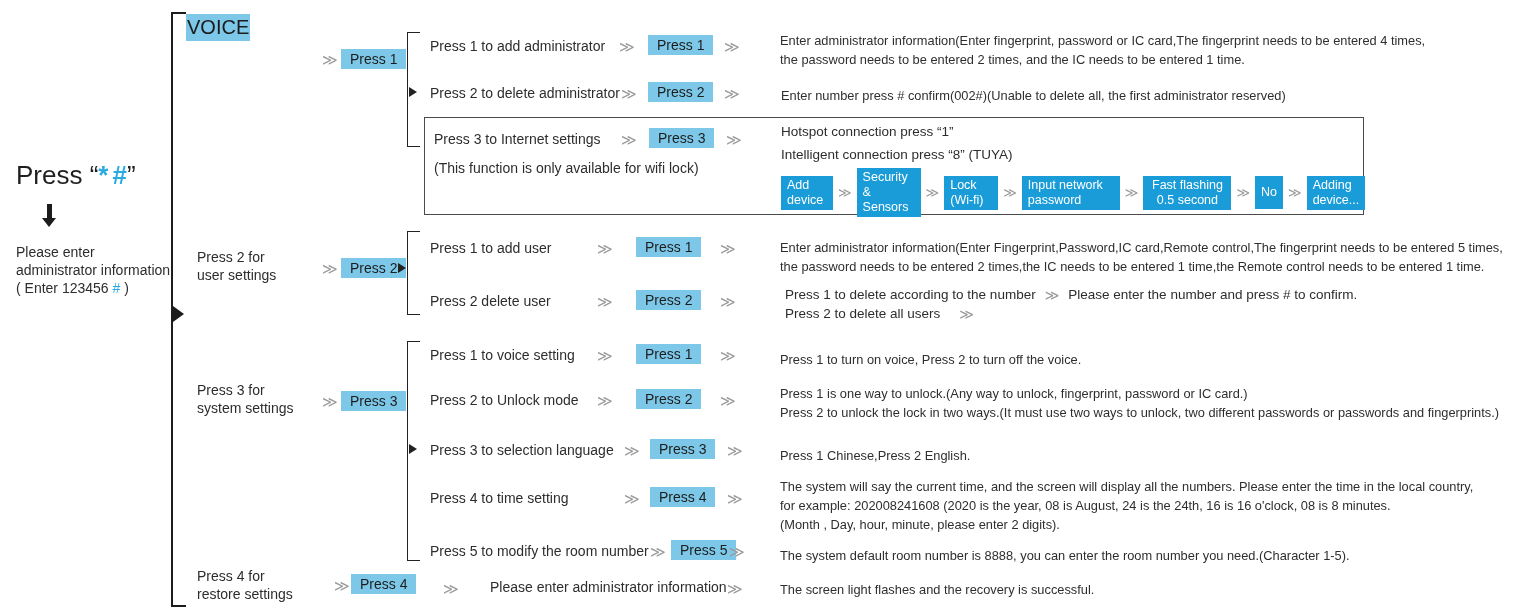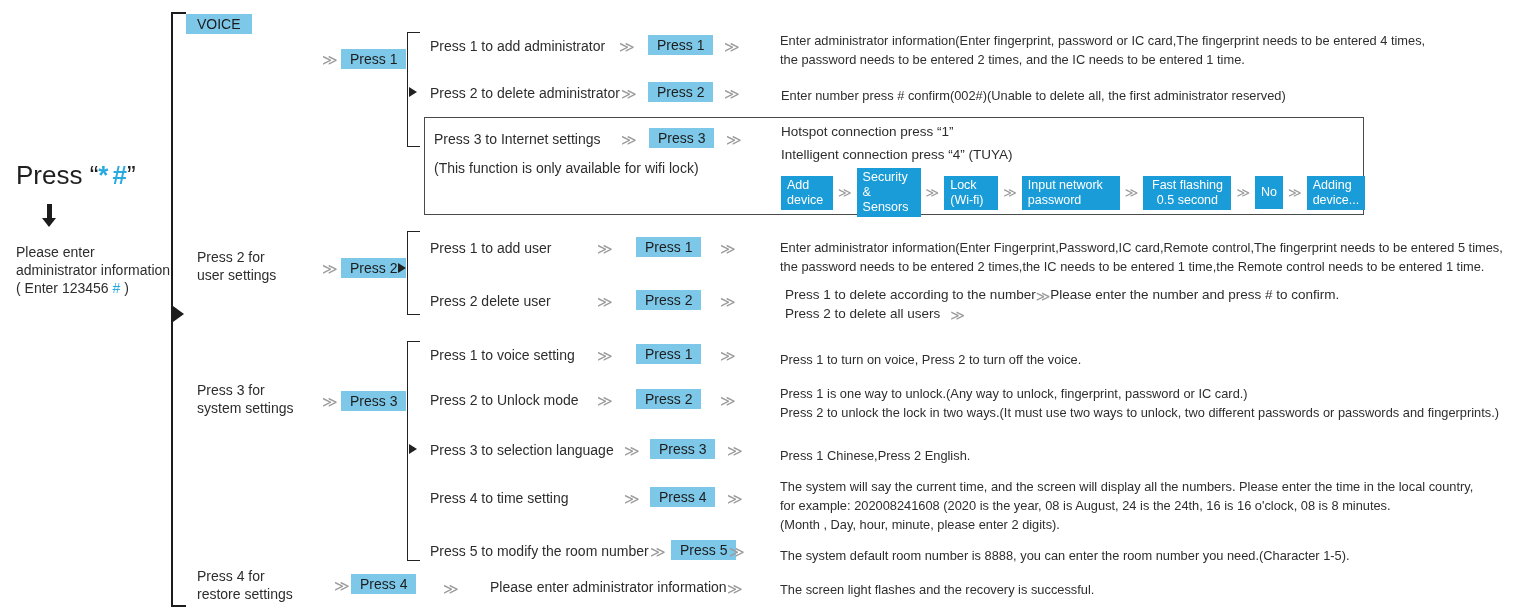--- a/index.html
+++ b/index.html
@@ -11,21 +11,21 @@
   .chev{font-size:15px;color:var(--chevron);line-height:1;}
   .chip{background:var(--light_blue);font-size:14px;padding:2px 9px;color:#1d1d1d;white-space:nowrap;}
   .bracket{border-left:1.6px solid #222;border-top:1.6px solid #222;border-bottom:1.6px solid #222;width:12px;}
   .tri-r{width:0;height:0;border-top:5px solid transparent;border-bottom:5px solid transparent;border-left:8px solid #222;}
   .box{border:1.5px solid #4a4a4a;}
   .flow{display:flex;align-items:center;gap:5px;}
   .fbtn{background:var(--dark_blue);color:#fff;font-size:12.5px;line-height:15px;padding:2px 6px;display:flex;align-items:center;min-height:33px;box-sizing:border-box;}
   .fbtn.center{justify-content:center;text-align:center;}
   .fchev{font-size:13px;color:var(--chevron);}
   .blue{color:var(--accent);font-weight:bold;}
-  .subline{display:flex;align-items:center;font-size:13.5px;white-space:nowrap;}
+  .subline{display:flex;align-items:flex-start;gap:9px;font-size:13.5px;white-space:nowrap;}
   .subline .chev{font-size:14px;position:relative;top:1px;}
 </style>
 </head>
 <body>
 
 <div id="canvas">
 
   <div class="abs" style="left:16px;top:160px;font-size:26px;color:#1f1f1f;white-space:nowrap;">
     <span>Press “</span><span class="blue" style="margin-right:4px;">*</span><span class="blue">#</span><span>”</span>
   </div>
@@ -33,21 +33,21 @@
   <div class="abs" style="left:42px;top:218px;width:0;height:0;border-left:7.5px solid transparent;border-right:7.5px solid transparent;border-top:9px solid #1c1c1c;"></div>
   <div class="abs lbl" style="left:16px;top:244px;">Please enter</div>
   <div class="abs lbl" style="left:16px;top:262px;">administrator information</div>
   <div class="abs lbl" style="left:16px;top:280px;white-space:nowrap;">
     <span>( Enter 123456 </span><span class="blue" style="font-weight:normal;">#</span><span> )</span>
   </div>
 
   <div class="abs" style="left:171px;top:12px;width:13px;height:591px;border-left:2px solid #1c1c1c;border-top:2px solid #1c1c1c;border-bottom:2px solid #1c1c1c;"></div>
   <div class="abs" style="left:173px;top:306px;width:0;height:0;border-top:8px solid transparent;border-bottom:8px solid transparent;border-left:11px solid #1c1c1c;"></div>
 
-  <div class="abs" style="left:186px;top:14px;background:var(--light_blue);padding:2px 11px;font-size:14px;color:#1b1b1b;">VOICE</div>
+  <div class="abs" style="left:186px;top:14px;background:var(--light_blue);padding:2px 1px;font-size:20px;color:#1b1b1b;">VOICE</div>
 
   <div class="abs chev" style="left:322px;top:52px;">≫</div>
   <div class="abs chip" style="left:341px;top:49px;">Press 1</div>
 
   <div class="abs lbl" style="left:197px;top:249px;">Press 2 for
 user settings</div>
   <div class="abs chev" style="left:322px;top:261px;">≫</div>
   <div class="abs chip" style="left:341px;top:258px;">Press 2</div>
 
   <div class="abs lbl" style="left:197px;top:382px;">Press 3 for
@@ -80,21 +80,21 @@
   <div class="abs chev" style="left:724px;top:86px;">≫</div>
   <div class="abs desc" style="left:781px;top:86px;">Enter number press # confirm(002#)(Unable to delete all, the first administrator reserved)</div>
 
   <div class="abs box" style="left:424px;top:117px;width:938px;height:96px;">
     <div class="abs lbl" style="left:9px;top:13px;white-space:nowrap;">Press 3 to Internet settings</div>
     <div class="abs chev" style="left:196px;top:14px;">≫</div>
     <div class="abs chip" style="left:224px;top:10px;">Press 3</div>
     <div class="abs chev" style="left:301px;top:14px;">≫</div>
     <div class="abs lbl" style="left:9px;top:42px;white-space:nowrap;">(This function is only available for wifi lock)</div>
     <div class="abs" style="left:356px;top:6px;font-size:13.5px;white-space:nowrap;">Hotspot connection press “1”</div>
-    <div class="abs" style="left:356px;top:29px;font-size:13.5px;white-space:nowrap;">Intelligent connection press “4” (TUYA)</div>
+    <div class="abs" style="left:356px;top:29px;font-size:13.5px;white-space:nowrap;">Intelligent connection press “8” (TUYA)</div>
     <div class="abs flow" style="left:356px;top:50px;">
       <div class="fbtn" style="width:52px;">Add device</div>
       <span class="fchev">≫</span>
       <div class="fbtn" style="width:64px;">Security &amp; Sensors</div>
       <span class="fchev">≫</span>
       <div class="fbtn" style="width:54px;">Lock (Wi-fi)</div>
       <span class="fchev">≫</span>
       <div class="fbtn" style="width:98px;">Input network password</div>
       <span class="fchev">≫</span>
       <div class="fbtn center" style="width:88px;">Fast flashing 0.5 second</div>

